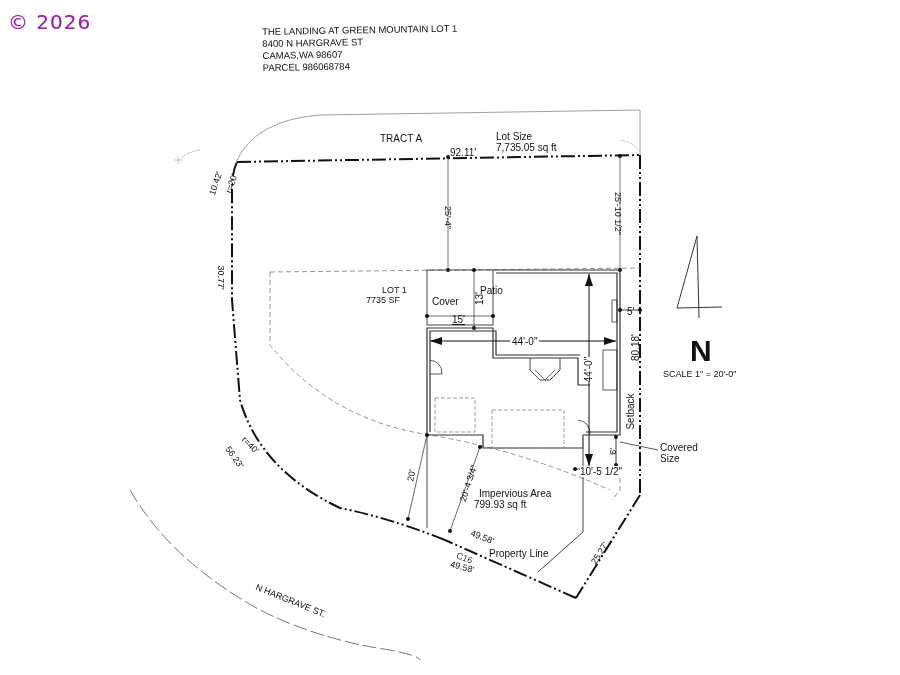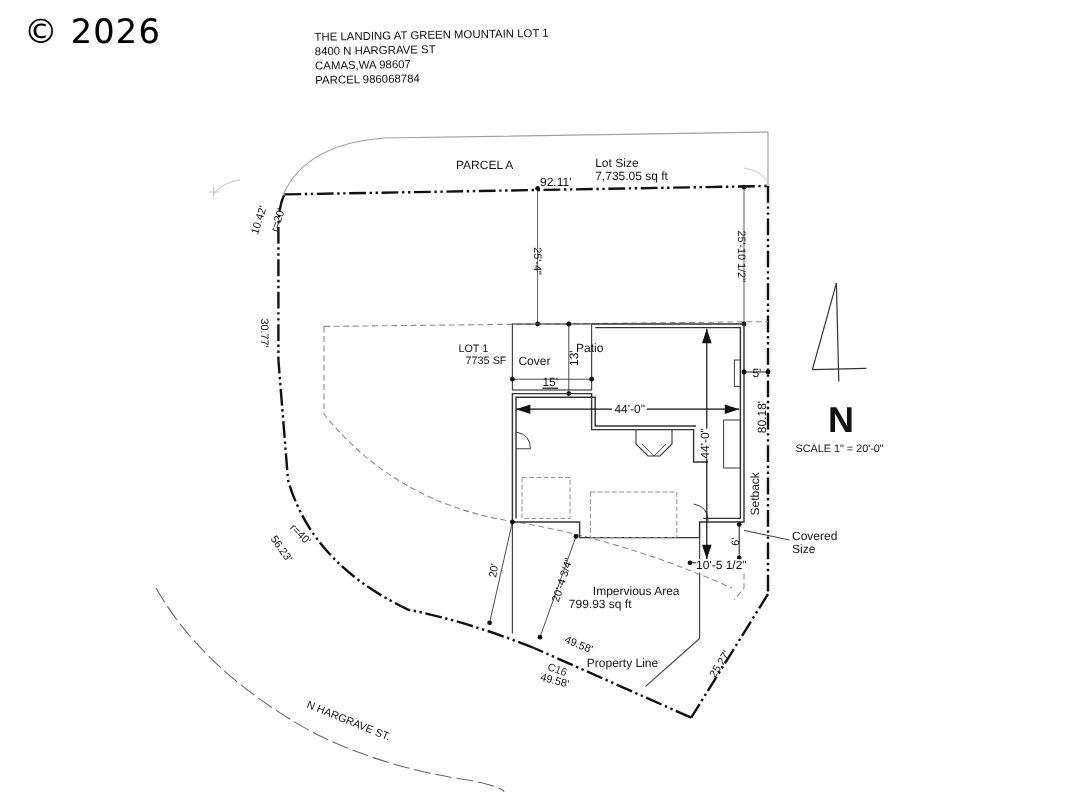--- a/index.html
+++ b/index.html
@@ -1,19 +1,19 @@
 <!DOCTYPE html>
 <html><head>
   <meta charset="utf-8">
   <style>
     html, body { margin: 0; padding: 0; background: #ffffff; }
     body { width: 900px; height: 675px; overflow: hidden; position: relative; font-family: "Liberation Sans", sans-serif; color: #111; }
     .sheet { position: absolute; left: 0; top: 0; width: 900px; height: 675px; }
     svg { position: absolute; left: 0; top: 0; }
-    .watermark { position: absolute; left: 20px; top: 10px; font-size: 28px; color: #000000; letter-spacing: 1px; font-family: "DejaVu Sans", sans-serif; text-shadow: 0 0 1px #bdbdbd; }
+    .watermark { position: absolute; left: 8px; top: 10px; font-size: 20px; color: #a21caf; letter-spacing: 1px; font-family: "DejaVu Sans", sans-serif; text-shadow: 0 0 1px #bdbdbd; }
     .title-block { position: absolute; left: 262px; top: 26px; font-size: 9.5px; line-height: 12px; transform: rotate(-1deg); transform-origin: left top; }
     .title-block div { white-space: nowrap; }
     .lbl { position: absolute; white-space: nowrap; font-size: 10px; line-height: 11px; }
     .lbl-sm { font-size: 9px; }
     .north-n { position: absolute; left: 690px; top: 336px; font-size: 30px; font-weight: bold; line-height: 30px; font-family: "Liberation Sans", sans-serif; }
     .scale { position: absolute; left: 663px; top: 369px; font-size: 9px; white-space: nowrap; }
   </style>
 </head>
 <body>
 
@@ -108,34 +108,34 @@
     <line x1="480" y1="447" x2="450" y2="531" stroke="#444" stroke-width="0.8"></line>
     <circle cx="480" cy="447" r="2" fill="#111"></circle>
     <circle cx="450" cy="531" r="2" fill="#111"></circle>
 
     <g fill="none" stroke="#333" stroke-width="1">
       <path d="M 697 236 L 677 308 L 722 307"></path>
       <path d="M 697 236 L 699 318"></path>
     </g>
   </svg>
 
-  <div class="lbl" style="left:380px; top:133px;">PARCEL A</div>
+  <div class="lbl" style="left:380px; top:133px;">TRACT A</div>
   <div class="lbl" style="left:496px; top:131px;">Lot Size</div>
   <div class="lbl" style="left:496px; top:142px;">7,735.05 sq ft</div>
   <div class="lbl" style="left:450px; top:147px;">92.11'</div>
 
   <div class="lbl lbl-sm" style="left:204px; top:178px; transform:rotate(-72deg);">10.42'</div>
   <div class="lbl lbl-sm" style="left:222px; top:178px; transform:rotate(-72deg);">r=20'</div>
   <div class="lbl lbl-sm" style="left:208px; top:272px; transform:rotate(90deg);">30.77'</div>
 
   <div class="lbl lbl-sm" style="left:436px; top:212px; transform:rotate(90deg);">25'-4"</div>
   <div class="lbl lbl-sm" style="left:596px; top:208px; transform:rotate(90deg);">25'-10 1/2"</div>
 
   <div class="lbl lbl-sm" style="left:382px; top:285px;">LOT 1</div>
-  <div class="lbl lbl-sm" style="left:388px; top:295px;">7735 SF</div>
+  <div class="lbl lbl-sm" style="left:366px; top:295px;">7735 SF</div>
   <div class="lbl" style="left:432px; top:285px;padding-left:48px;">Patio</div>
   <div class="lbl" style="left:432px; top:296px;text-align:right;">Cover</div>
   <div class="lbl" style="left:473px; top:293px; transform:rotate(-90deg);">13'</div>
   <div class="lbl" style="left:452px; top:314px;text-decoration:underline;">15'</div>
 
   <div class="lbl" style="left:510px; top:336px; background:#fff; padding:0 2px;">44'-0"</div>
   <div class="lbl" style="left:576px; top:364px; transform:rotate(-90deg); background:#fff;">44'-0"</div>
 
   <div class="lbl" style="left:627px; top:306px;">5'</div>
   <div class="lbl" style="left:622px; top:342px; transform:rotate(-90deg);">80.18'</div>
@@ -148,21 +148,21 @@
   <div class="lbl" style="left:660px; top:453px;">Size</div>
   <div class="lbl lbl-sm" style="left:610px; top:446px; transform:rotate(-90deg);">6'</div>
   <div class="lbl" style="left:580px; top:466px; background:#fff;">10'-5 1/2"</div>
 
   <div class="lbl lbl-sm" style="left:240px; top:440px; transform:rotate(45deg);">r=40'</div>
   <div class="lbl lbl-sm" style="left:222px; top:452px; transform:rotate(55deg);">56.23'</div>
 
   <div class="lbl lbl-sm" style="left:406px; top:470px; transform:rotate(-80deg);">20'</div>
   <div class="lbl lbl-sm" style="left:450px; top:478px; transform:rotate(-72deg);">20'-4 3/4"</div>
 
-  <div class="lbl" style="left:494px; top:488px;">Impervious Area</div>
+  <div class="lbl" style="left:479px; top:488px;">Impervious Area</div>
   <div class="lbl" style="left:474px; top:499px;">799.93 sq ft</div>
 
   <div class="lbl lbl-sm" style="left:470px; top:532px; transform:rotate(22deg);">49.58'</div>
   <div class="lbl" style="left:454px; top:548px;padding-left:35px;">Property Line</div>
   <div class="lbl lbl-sm" style="left:456px; top:553px; transform:rotate(20deg); color:#333;">C16</div>
   <div class="lbl lbl-sm" style="left:450px; top:562px; transform:rotate(15deg);">49.58'</div>
   <div class="lbl lbl-sm" style="left:588px; top:548px; transform:rotate(-58deg);">25.27'</div>
 
   <div class="lbl lbl-sm" style="left:258px; top:582px; transform:rotate(22deg); transform-origin:left top;">N HARGRAVE ST.</div>
 

